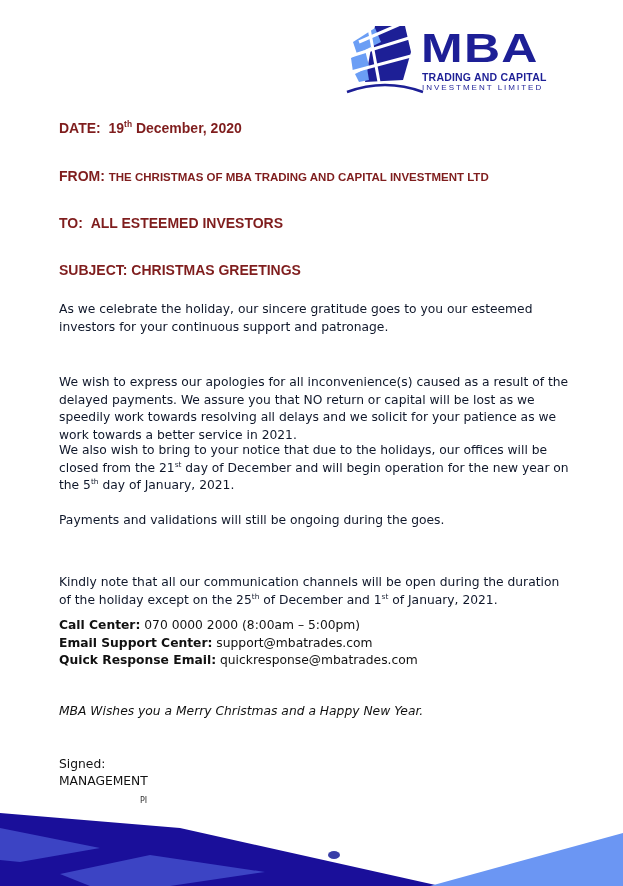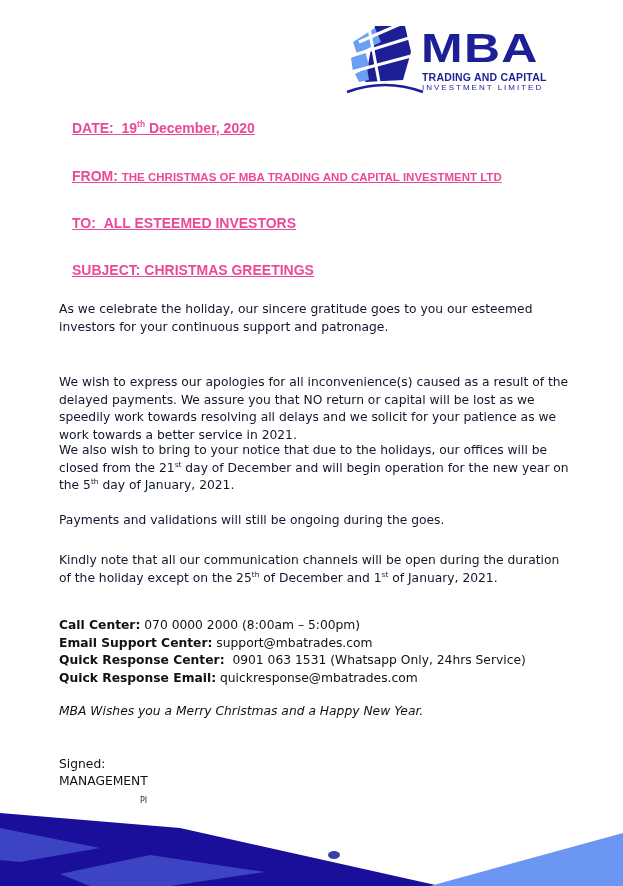--- a/index.html
+++ b/index.html
@@ -19,23 +19,23 @@
     position: absolute; left: 77px; top: 49px;
     font-family: Liberation Sans, sans-serif; font-weight: bold;
     font-size: 10.5px; color: #1d1f96; letter-spacing: 0.2px;
   }
   .logo-line2 {
     position: absolute; left: 77px; top: 61px;
     font-family: "Liberation Sans", sans-serif;
     font-size: 8px; color: #1d1f96; letter-spacing: 2px;
   }
   .hdr {
-    position: absolute; left: 72px;
+    position: absolute; left: 59px;
     font-family: "Liberation Sans", sans-serif; font-weight: bold;
-    font-size: 14px; color: #ec4899; white-space: nowrap; text-decoration: underline;
+    font-size: 14px; color: #7f1d1d; white-space: nowrap;
   }
   .hdr .lbl { font-size: 14px; }
   .hdr .small { font-size: 11.5px; }
   sup { font-size: 0.6em; line-height: 0; vertical-align: super; }
   .para {
     position: absolute; left: 59px; width: 510px;
     font-family: "DejaVu Sans", sans-serif;
     font-size: 12.3px; line-height: 17.5px; color: #0f172a;
   }
   .contact { position: absolute; left: 59px; top: 617px; font-size: 12.3px; line-height: 17.5px; font-family: "DejaVu Sans", sans-serif; }
@@ -81,26 +81,25 @@
 
 <div class="hdr" style="top:262px;">
   <span>SUBJECT:</span>
   <span>CHRISTMAS GREETINGS</span>
 </div>
 
 <div class="para" style="top:301px;">As we celebrate the holiday, our sincere gratitude goes to you our esteemed investors for your continuous support and patronage.</div>
 <div class="para" style="top:362px;margin-top:12px;">We wish to express our apologies for all inconvenience(s) caused as a result of the delayed payments. We assure you that NO return or capital will be lost as we speedily work towards resolving all delays and we solicit for your patience as we work towards a better service in 2021.</div>
 <div class="para" style="top:442px;"><span>We also wish to bring to your notice that due to the holidays, our offices will be closed from the 21</span><sup>st</sup><span> day of December and will begin operation for the new year on the 5</span><sup>th</sup><span> day of January, 2021.</span></div>
 <div class="para" style="top:512px;">Payments and validations will still be ongoing during the goes.</div>
-<div class="para" style="top:552px;"><span>Kindly note that all our communication channels will be open during the duration of the holiday except on the 25</span><sup>th</sup><span> of December and 1</span><sup>st</sup><span> of January, 2021.</span></div>
+<div class="para" style="top:574px;"><span>Kindly note that all our communication channels will be open during the duration of the holiday except on the 25</span><sup>th</sup><span> of December and 1</span><sup>st</sup><span> of January, 2021.</span></div>
 
 <div class="contact">
   <div><span class="k">Call Center:</span><span> 070 0000 2000 (8:00am – 5:00pm)</span></div>
   <div><span class="k">Email Support Center:</span><span> support@mbatrades.com</span></div>
-  <div><span class="k">Quick Response Center:</span><span style="white-space:pre;">  0901 063 1531 (Whatsapp Only, 24hrs Service)</span></div>
   <div><span class="k">Quick Response Email:</span><span> quickresponse@mbatrades.com</span></div>
 </div>
 
 <div class="wish">MBA Wishes you a Merry Christmas and a Happy New Year.</div>
 <div class="signed">
   <div>Signed:</div>
   <div>MANAGEMENT</div>
 </div>
 <div class="initials">PI</div>
 

